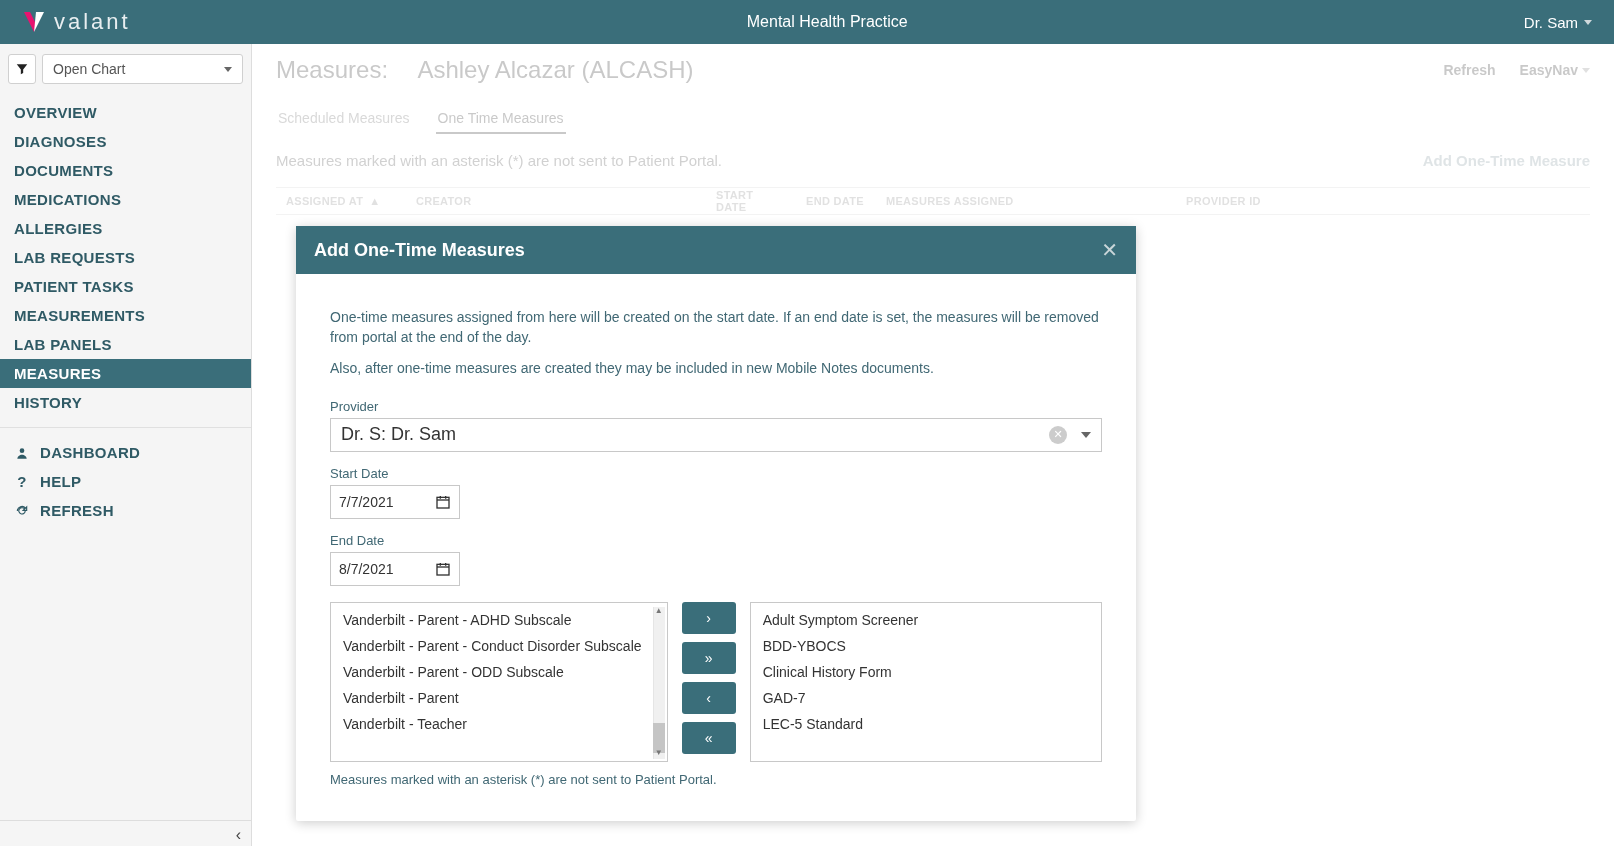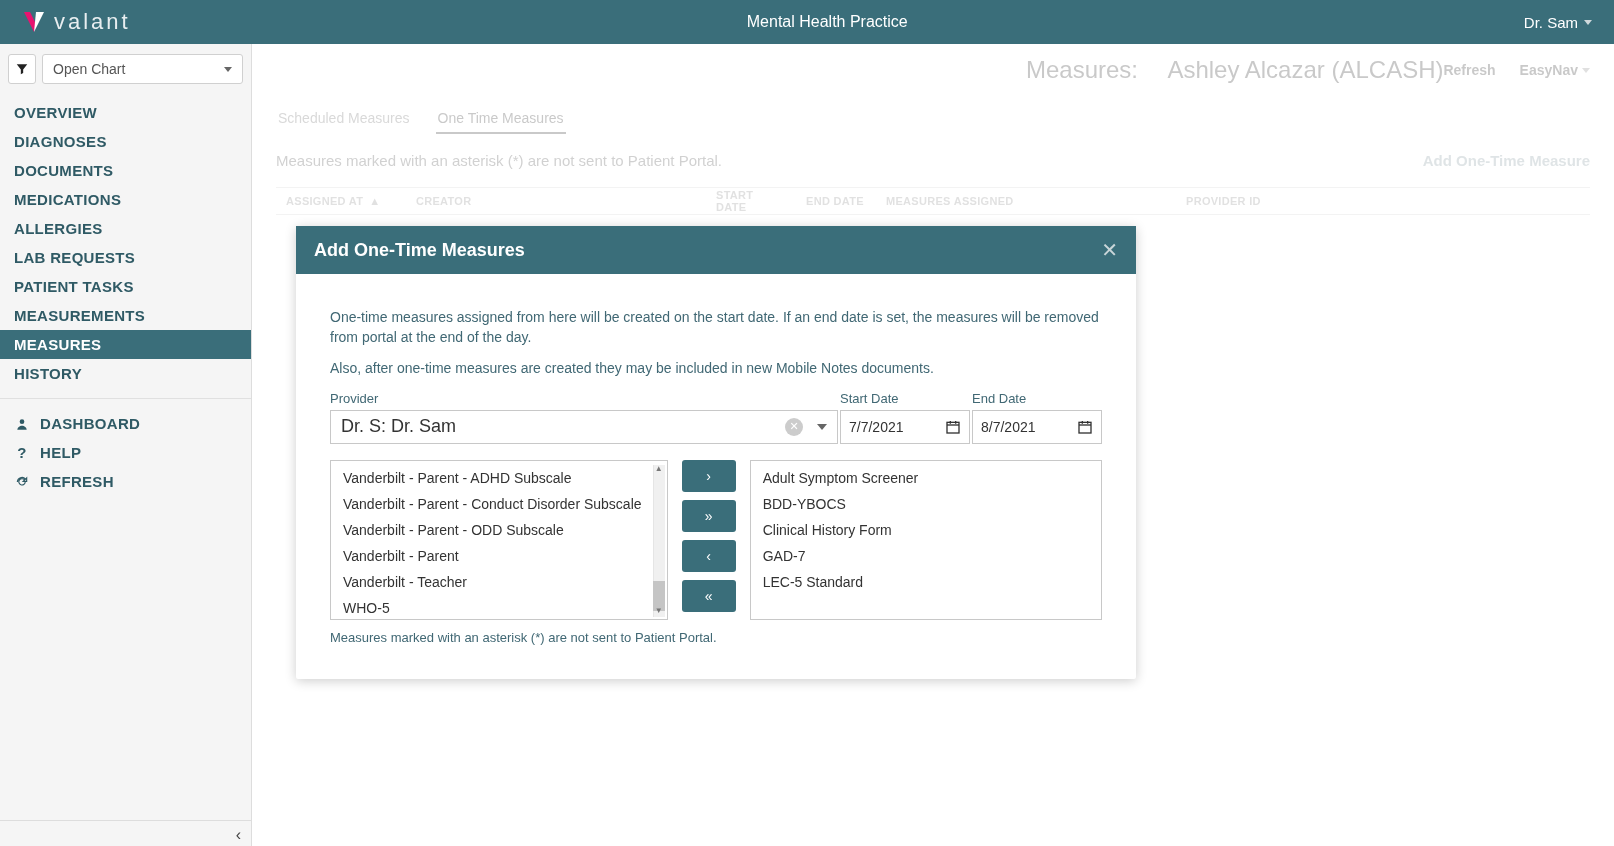--- a/index.html
+++ b/index.html
@@ -83,21 +83,21 @@
   margin-top:auto;
   border-top:1px solid #ddd;
   height:28px;
   display:flex; justify-content:flex-end; align-items:center;
   padding-right:10px;
 }
 .chev-left { font-size:16px; color:#444; cursor:pointer; }
 
 
 .main { flex:1; position:relative; padding: 12px 24px; background:#fff; }
-.main-head { display:flex; align-items:center; justify-content:flex-end; }
+.main-head { display:flex; align-items:center; justify-content:space-between; }
 .main-title { font-size: 24px; color:#888; font-weight:400; }
 .main-title .label { margin-right: 24px; }
 .main-actions { display:flex; align-items:center; gap:24px; color:#888; font-weight:600; font-size:14px;}
 .main-actions .easynav { display:flex; align-items:center; gap:4px;}
 
 .tabs { margin-top: 20px; display:flex; gap:24px; padding-bottom: 0; }
 .tab { padding: 6px 2px; color:#aaa; cursor:pointer; font-size:14px;}
 .tab.active { color:#888; border-bottom: 2px solid #888;}
 
 .note-row { display:flex; justify-content:space-between; align-items:center; margin-top:18px; }
@@ -148,21 +148,21 @@
   background:#3a6e7a;
   color:#fff;
   padding: 12px 18px;
   display:flex; align-items:center; justify-content:space-between;
   font-size:18px; font-weight:700;
 }
 .modal-close { color:#c9d6d9; font-size:20px; cursor:pointer; font-weight:400; }
 .modal-body { padding: 34px; color:#416874; font-size:14px; }
 .modal-body p { margin-bottom: 12px; line-height:1.4; }
 
-.form-row { display:flex; gap:2px; margin-top:12px; }
+.form-row { display:flex; gap:14px; margin-top:20px;flex-direction:column; }
 .field { display:flex; flex-direction:column; gap:4px; }
 .field-label { font-size:13px; color:#416874; }
 .field.provider { flex: 1; }
 .field.date { width: 130px; }
 .provider-input {
   display:flex; align-items:center;
   border:1px solid #c8c8c8; height:34px;
   padding:0 6px 0 10px; background:#fff;
 }
 .provider-input .val { flex:1; color:#333; font-size:18px; }
@@ -258,20 +258,21 @@
     </div>
     <div class="sidebar-nav" id="sidebar-nav">
         <div class="sidebar-item">OVERVIEW</div>
         <div class="sidebar-item">DIAGNOSES</div>
         <div class="sidebar-item">DOCUMENTS</div>
         <div class="sidebar-item">MEDICATIONS</div>
         <div class="sidebar-item">ALLERGIES</div>
         <div class="sidebar-item">LAB REQUESTS</div>
         <div class="sidebar-item">PATIENT TASKS</div>
         <div class="sidebar-item">MEASUREMENTS</div>
+        <div class="sidebar-item">LAB PANELS</div>
         <div class="sidebar-item active">MEASURES</div>
         <div class="sidebar-item">HISTORY</div>
       </div>
     <div class="sidebar-lower" id="sidebar-lower">
         <div class="sidebar-item">
           <span class="mini-icon">
             <svg width="14" height="14" viewBox="0 0 24 24">
               <circle cx="12" cy="8" r="4" fill="#2f5a65"></circle>
               <path d="M4 22c0-4 4-7 8-7s8 3 8 7" fill="#2f5a65"></path>
             </svg>
@@ -383,21 +384,20 @@
       </div>
     </div>
 
     <div class="dual-list">
       <div class="listbox left" id="available-list" style="overflow:hidden;">
         <div class="list-item">Vanderbilt - Parent - ADHD Subscale</div>
           <div class="list-item">Vanderbilt - Parent - Conduct Disorder Subscale</div>
           <div class="list-item">Vanderbilt - Parent - ODD Subscale</div>
           <div class="list-item">Vanderbilt - Parent</div>
           <div class="list-item">Vanderbilt - Teacher</div>
-          <div class="list-item">WHO-5</div>
           <div class="scroll-track"></div>
         <div class="scroll-arrow-up">▲</div>
         <div class="scroll-thumb"></div>
         <div class="scroll-arrow-down">▼</div>
       </div>
       <div class="arrows">
         <button class="arrow-btn">›</button>
         <button class="arrow-btn">»</button>
         <button class="arrow-btn">‹</button>
         <button class="arrow-btn">«</button>

